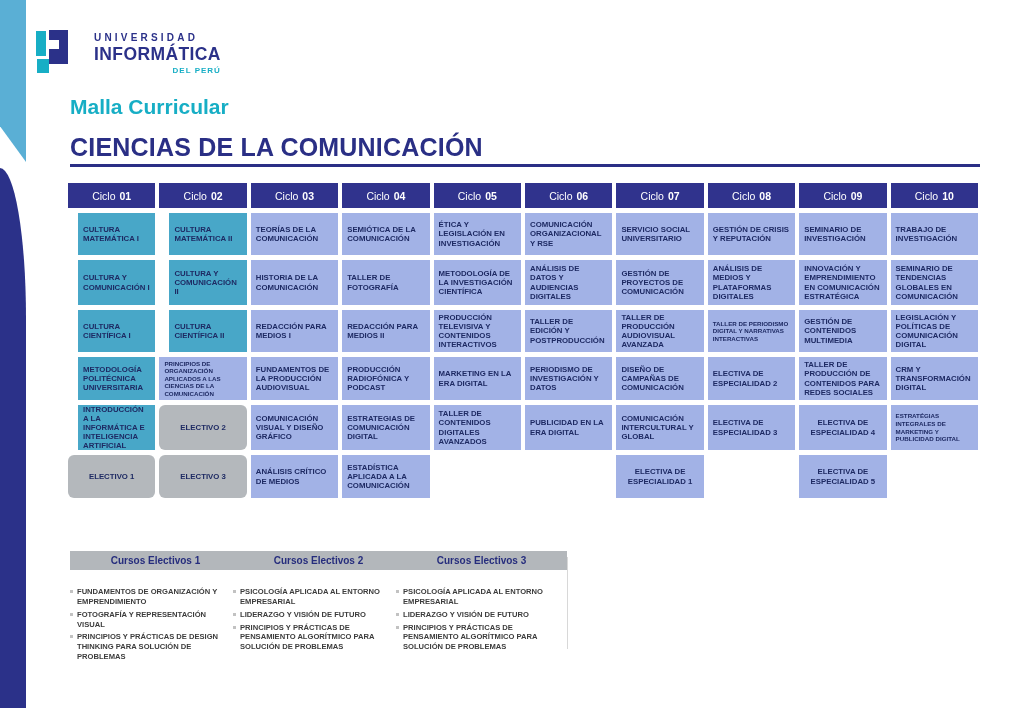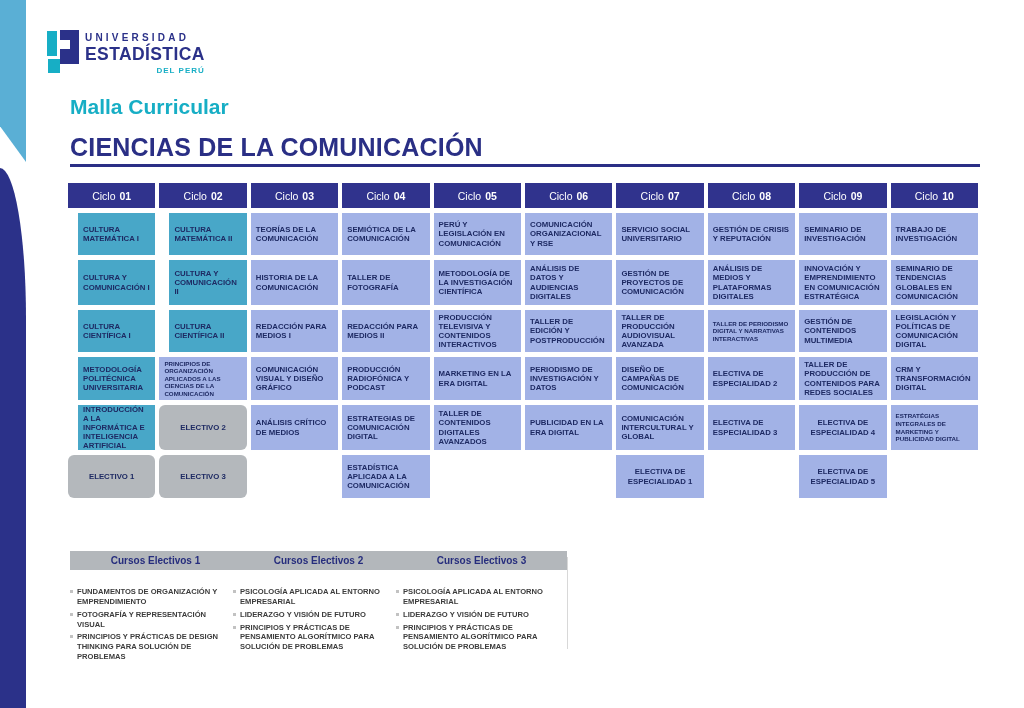--- a/index.html
+++ b/index.html
@@ -25,21 +25,21 @@
     position:absolute;left:0;top:0;width:26px;height:162px;
     background:var(--lightblue);
     clip-path:polygon(0 0,100% 0,100% 100%,0 78%);
   }
   .deco-navy{
     position:absolute;left:0;top:168px;width:26px;height:540px;
     background:var(--navy);
     border-top-right-radius:26px 150px;
   }
   
-  .logo{position:absolute;left:47px;top:30px;display:flex;gap:5px;}
+  .logo{position:absolute;left:36px;top:30px;display:flex;gap:25px;}
   .logo-mark{position:relative;width:33px;height:44px;}
   .logo-mark div{position:absolute;}
   .m-teal-tall{left:0;top:1px;width:10px;height:25px;background:var(--teal);}
   .m-navy-top{left:13px;top:0;width:19px;height:10px;background:var(--navy);}
   .m-navy-right{left:23px;top:0;width:9px;height:34px;background:var(--navy);}
   .m-navy-mid{left:13px;top:19px;width:10px;height:15px;background:var(--navy);}
   .m-teal-sq{left:1px;top:29px;width:12px;height:14px;background:var(--teal);}
   .logo-text{display:flex;flex-direction:column;justify-content:flex-start;padding-top:2px;}
   .logo-line1{font-size:10px;font-weight:bold;color:var(--navy);letter-spacing:3.2px;}
   .logo-line2{font-size:17.5px;font-weight:bold;color:var(--navy);letter-spacing:0.4px;margin-top:1px;}
@@ -104,21 +104,21 @@
 <div class="logo">
   <div class="logo-mark">
     <div class="m-teal-tall"></div>
     <div class="m-navy-top"></div>
     <div class="m-navy-right"></div>
     <div class="m-navy-mid"></div>
     <div class="m-teal-sq"></div>
   </div>
   <div class="logo-text">
     <div class="logo-line1">UNIVERSIDAD</div>
-    <div class="logo-line2">ESTADÍSTICA</div>
+    <div class="logo-line2">INFORMÁTICA</div>
     <div class="logo-line3">DEL PERÚ</div>
   </div>
 </div>
 
 <div class="subtitle">Malla Curricular</div>
 <div class="page-title">CIENCIAS DE LA COMUNICACIÓN</div>
 <div class="title-underline"></div>
 
 <div class="curriculum-grid">
     <div class="cycle-column">
@@ -146,41 +146,42 @@
       <div class="course-cell gray center">ELECTIVO 3</div>
     </div>
     <div class="cycle-column">
       <div class="cycle-header">
         <span>Ciclo</span>
         <b>03</b>
       </div>
       <div class="course-cell especifico">TEORÍAS DE LA COMUNICACIÓN</div>
       <div class="course-cell especifico">HISTORIA DE LA COMUNICACIÓN</div>
       <div class="course-cell especifico">REDACCIÓN PARA MEDIOS I</div>
+      <div class="course-cell especifico">FUNDAMENTOS DE LA PRODUCCIÓN AUDIOVISUAL</div>
       <div class="course-cell especifico">COMUNICACIÓN VISUAL Y DISEÑO GRÁFICO</div>
       <div class="course-cell especifico">ANÁLISIS CRÍTICO DE MEDIOS</div>
     </div>
     <div class="cycle-column">
       <div class="cycle-header">
         <span>Ciclo</span>
         <b>04</b>
       </div>
       <div class="course-cell especifico">SEMIÓTICA DE LA COMUNICACIÓN</div>
       <div class="course-cell especifico">TALLER DE FOTOGRAFÍA</div>
       <div class="course-cell especifico">REDACCIÓN PARA MEDIOS II</div>
       <div class="course-cell especifico">PRODUCCIÓN RADIOFÓNICA Y PODCAST</div>
       <div class="course-cell especifico">ESTRATEGIAS DE COMUNICACIÓN DIGITAL</div>
       <div class="course-cell especifico">ESTADÍSTICA APLICADA A LA COMUNICACIÓN</div>
     </div>
     <div class="cycle-column">
       <div class="cycle-header">
         <span>Ciclo</span>
         <b>05</b>
       </div>
-      <div class="course-cell especifico">PERÚ Y LEGISLACIÓN EN COMUNICACIÓN</div>
+      <div class="course-cell especifico">ÉTICA Y LEGISLACIÓN EN INVESTIGACIÓN</div>
       <div class="course-cell especifico">METODOLOGÍA DE LA INVESTIGACIÓN CIENTÍFICA</div>
       <div class="course-cell especifico">PRODUCCIÓN TELEVISIVA Y CONTENIDOS INTERACTIVOS</div>
       <div class="course-cell especifico">MARKETING EN LA ERA DIGITAL</div>
       <div class="course-cell especifico">TALLER DE CONTENIDOS DIGITALES AVANZADOS</div>
     </div>
     <div class="cycle-column">
       <div class="cycle-header">
         <span>Ciclo</span>
         <b>06</b>
       </div>

